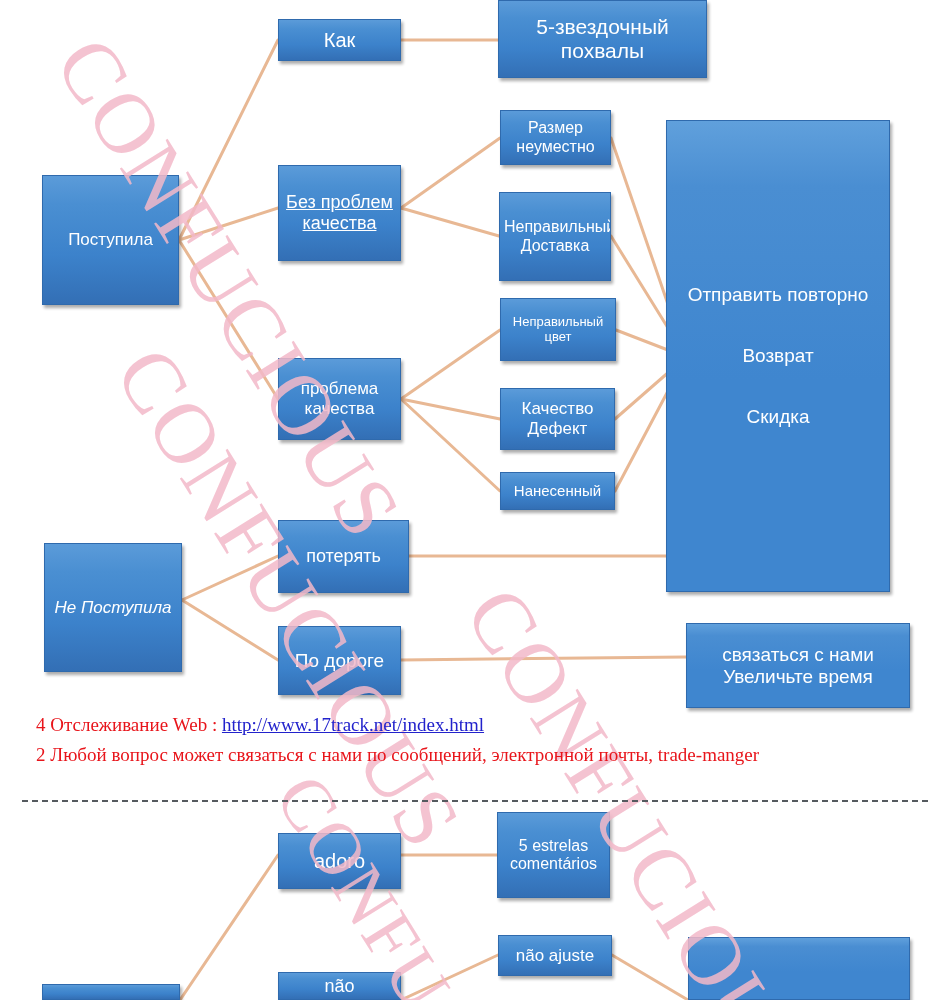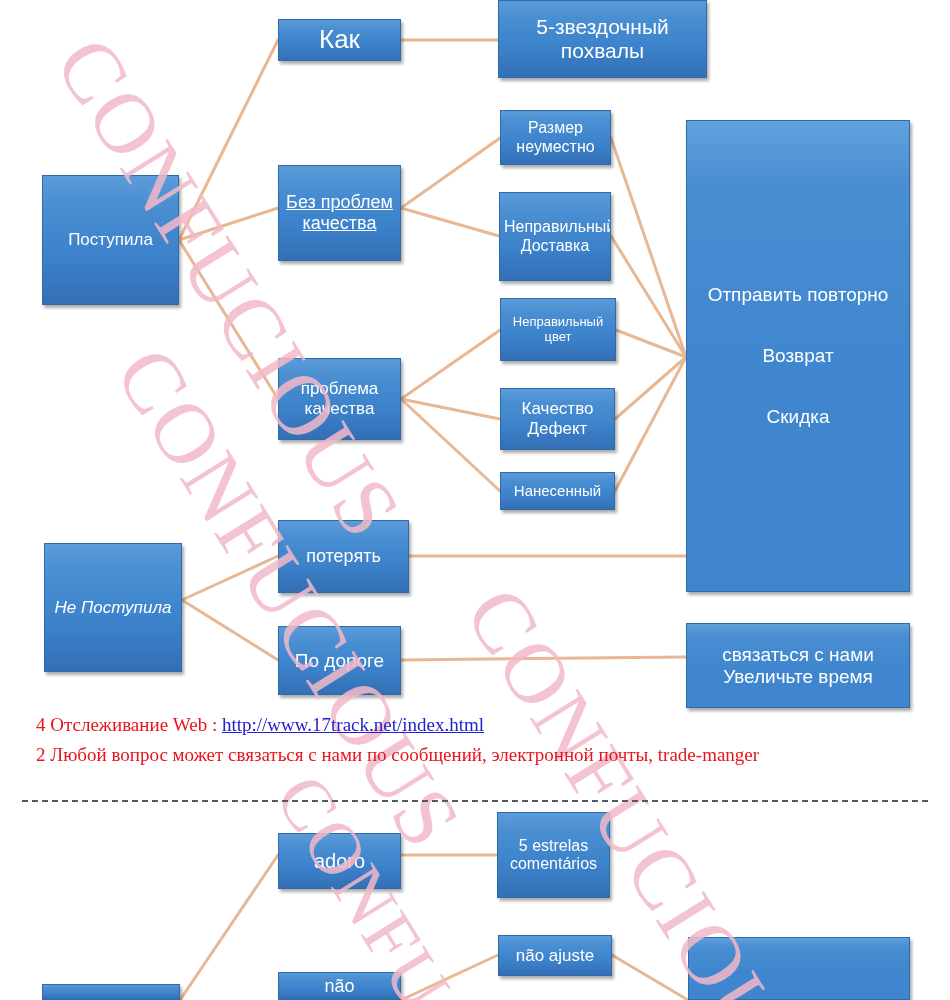--- a/index.html
+++ b/index.html
@@ -113,21 +113,21 @@
     <div class="wm" style="left:180px; top:330px; transform:rotate(58deg);">CONFUCIOUS</div>
     <div class="wm" style="left:530px; top:570px; transform:rotate(58deg);">CONFUCIOUS</div>
     <div class="wm" style="left:330px; top:760px; transform:rotate(58deg); font-size:74px;">CONFUCIOUS</div>
   </div>
 
   <div id="nodes">
       <div class="node" style="left: 42px; top: 175px; width: 137px; height: 130px;">
         <span class="txt" style="font-size: 17px;">Поступила</span>
       </div>
       <div class="node" style="left: 278px; top: 19px; width: 123px; height: 42px;">
-        <span class="txt" style="font-size: 26px;">Как</span>
+        <span class="txt" style="font-size: 20px;">Как</span>
       </div>
       <div class="node" style="left: 498px; top: 0px; width: 209px; height: 78px;">
         <span class="txt" style="font-size: 21px;">5-звездочный похвалы</span>
       </div>
       <div class="node" style="left: 278px; top: 165px; width: 123px; height: 96px; text-decoration: underline;">
         <span class="txt" style="font-size: 18px;">Без проблем качества</span>
       </div>
       <div class="node" style="left: 500px; top: 110px; width: 111px; height: 55px;">
         <span class="txt" style="font-size: 16px;">Размер неуместно</span>
       </div>
@@ -139,21 +139,21 @@
       </div>
       <div class="node" style="left: 500px; top: 298px; width: 116px; height: 63px;">
         <span class="txt" style="font-size: 13px;">Неправильный цвет</span>
       </div>
       <div class="node" style="left: 500px; top: 388px; width: 115px; height: 62px;">
         <span class="txt" style="font-size: 17px;">Качество Дефект</span>
       </div>
       <div class="node" style="left: 500px; top: 472px; width: 115px; height: 38px;">
         <span class="txt" style="font-size: 15px;">Нанесенный</span>
       </div>
-      <div class="node flat" style="left: 686px; top: 120px; width: 224px; height: 472px;">
+      <div class="node flat" style="left: 666px; top: 120px; width: 224px; height: 472px;">
         <span class="txt" style="font-size: 19px; white-space: pre-line; line-height: 1.6;">Отправить повторно
 
 Возврат
 
 Скидка</span>
       </div>
       <div class="node" style="left: 44px; top: 543px; width: 138px; height: 129px; font-style: italic;">
         <span class="txt" style="font-size: 17px;">Не Поступила</span>
       </div>
       <div class="node" style="left: 278px; top: 520px; width: 131px; height: 73px;">

